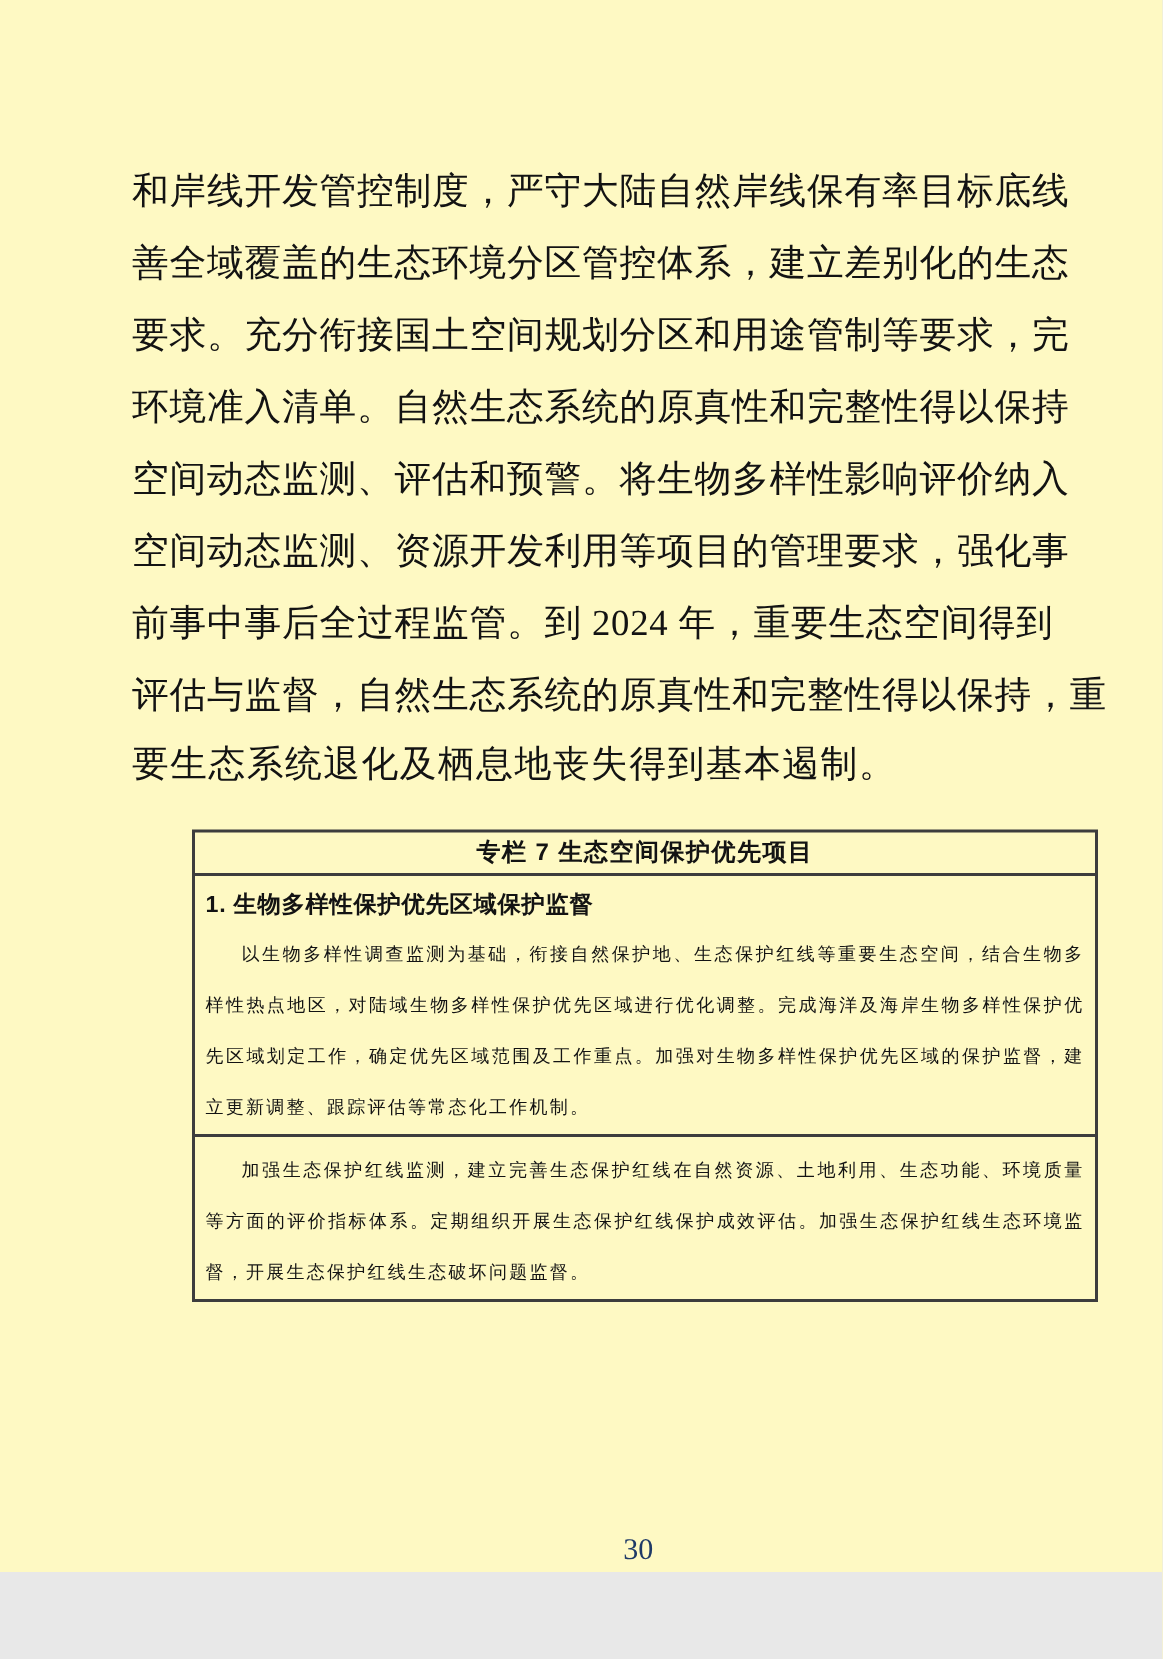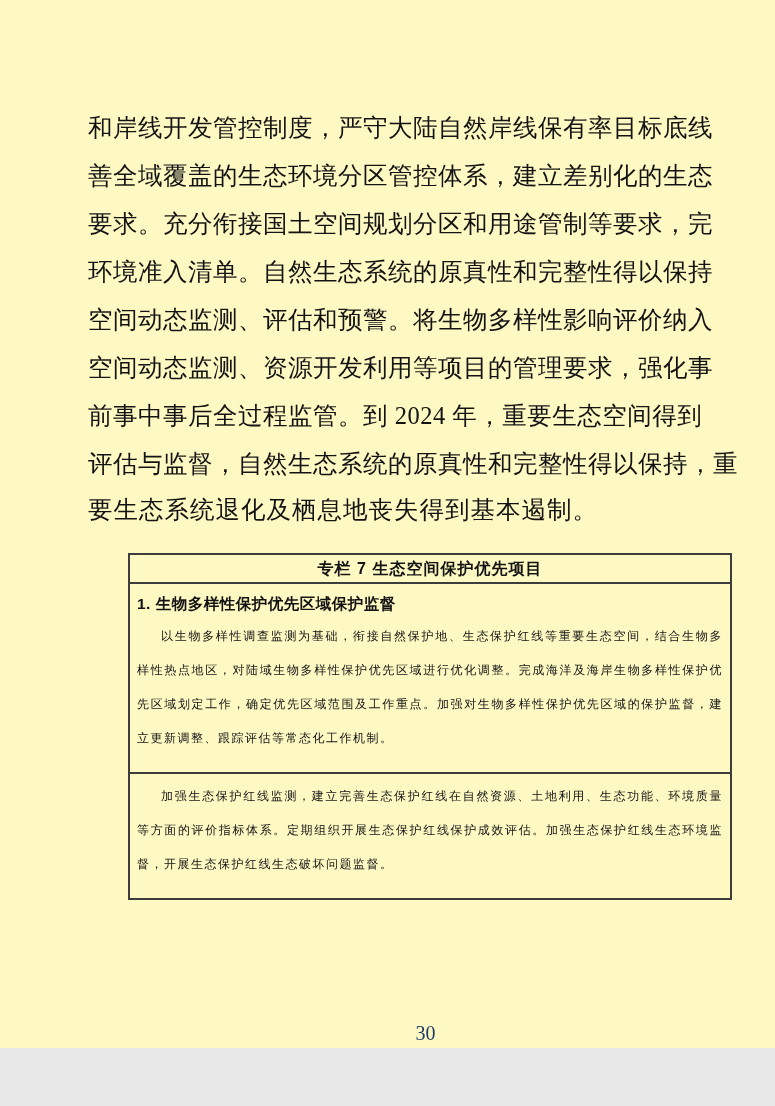--- a/index.html
+++ b/index.html
@@ -53,21 +53,21 @@
   .callout-header {
     text-align: center;
     font-family: "Liberation Sans", "DejaVu Sans", sans-serif;
     font-weight: bold;
     font-size: 16px;
     line-height: 27px;
     border-bottom: 2px solid #3d3d3d;
     letter-spacing: 1px;
   }
   .callout-section {
-    padding: 5px 7px 17px 7px;
+    padding: 5px 7px 1px 7px;
   }
   .callout-section.first {
     border-bottom: 2px solid #3d3d3d;
   }
   .section-heading {
     font-family: "Liberation Sans", "DejaVu Sans", sans-serif;
     font-weight: bold;
     font-size: 15.5px;
     line-height: 30px;
     letter-spacing: 0.5px;

